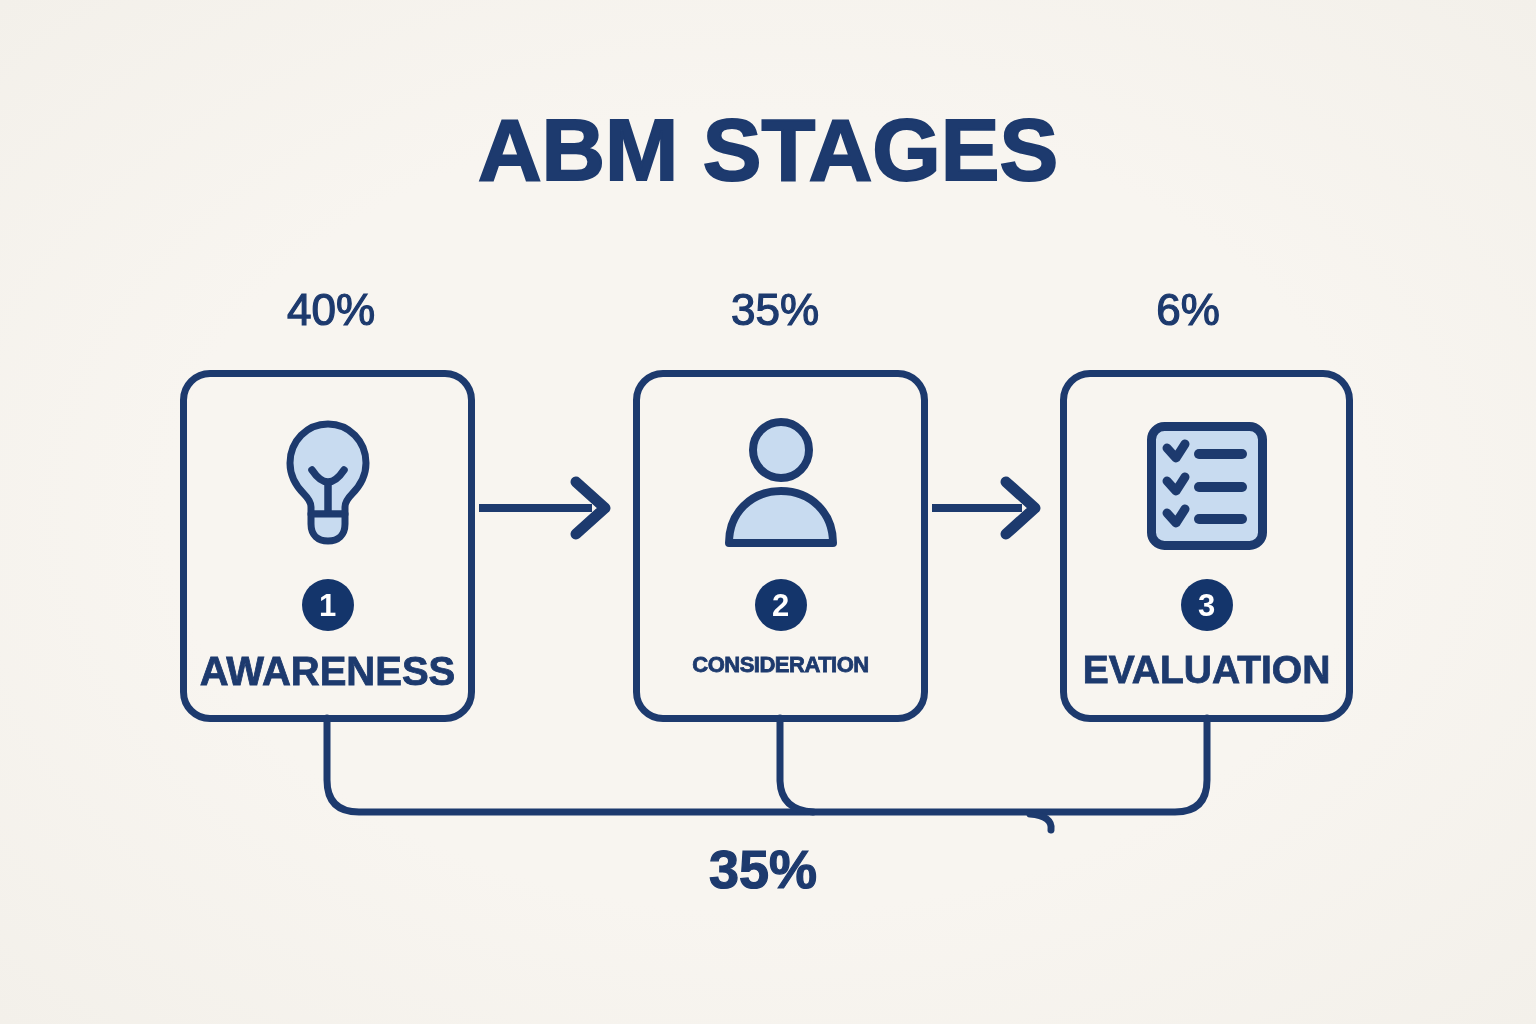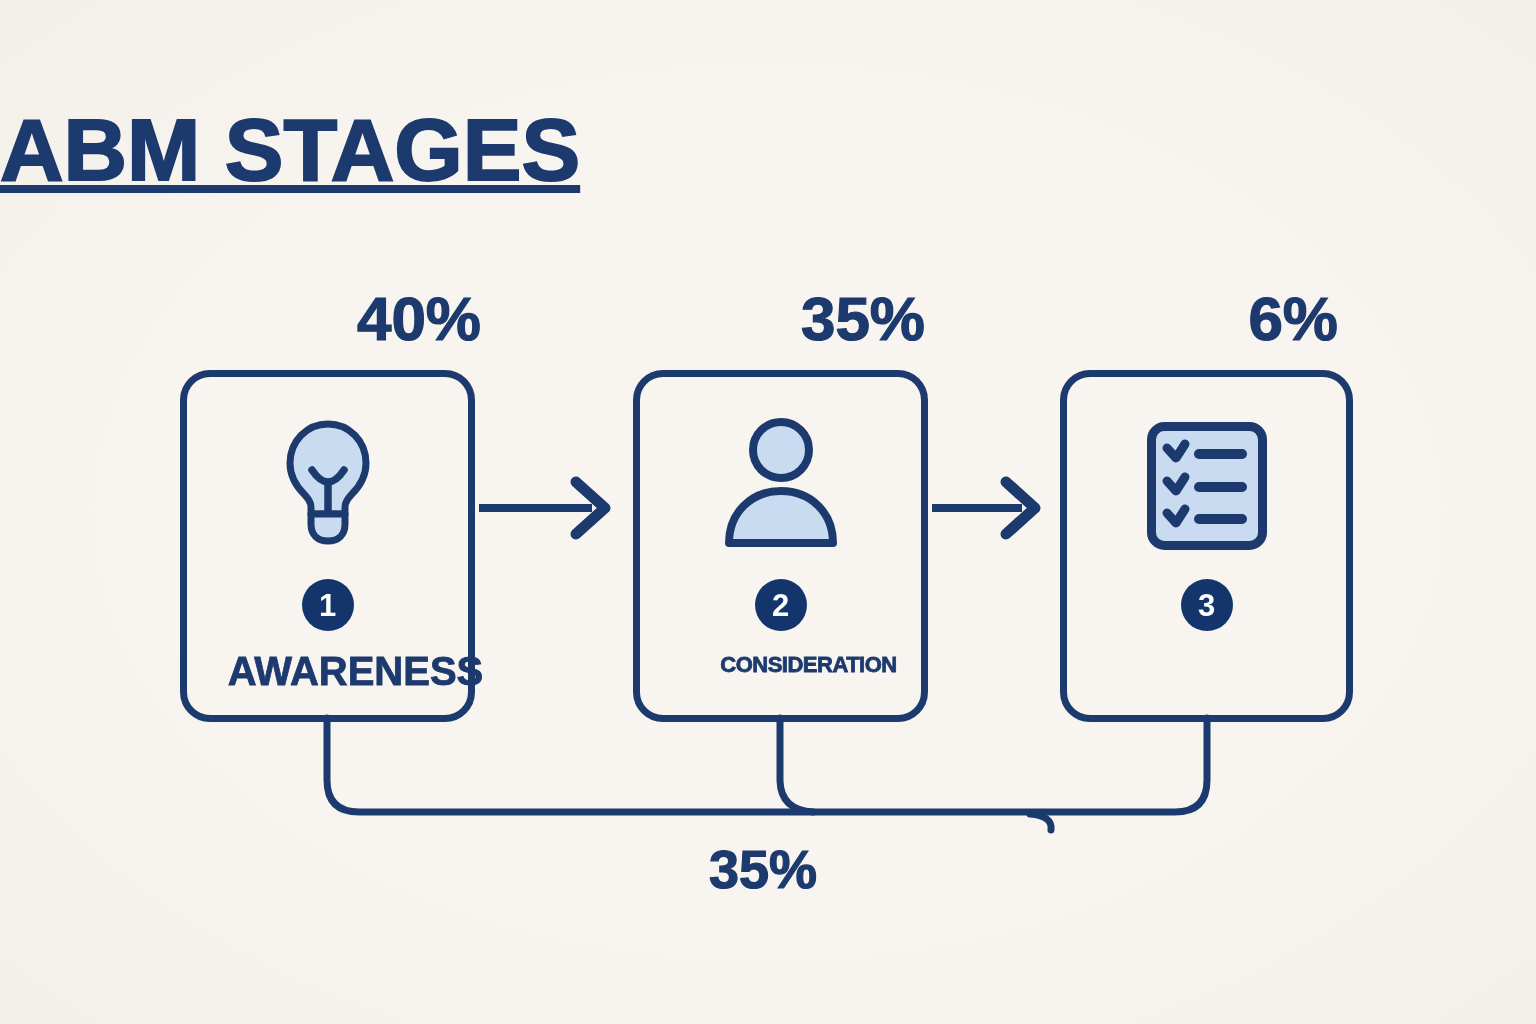--- a/index.html
+++ b/index.html
@@ -6,29 +6,29 @@
   .canvas{
     position:relative;
     width:1536px;height:1024px;
     background:radial-gradient(ellipse at center,#f8f5f0 55%,#f3f0ea 100%);
     font-family:"Liberation Sans",sans-serif;
     overflow:hidden;
     color:#1d3a6e;
   }
   .title{
     position:absolute;top:106px;left:0;width:100%;
+    text-align:center;
     font-size:88px;font-weight:700;letter-spacing:0px;
     color:#1d3a6e;
     -webkit-text-stroke:2px #1d3a6e;
     line-height:1;
-    text-decoration:underline;
   }
   .pct{
-    position:absolute;width:300px;text-align:right;
-    font-size:62px;font-weight:700;color:#1d3a6e;
+    position:absolute;width:300px;text-align:center;
+    font-size:44px;font-weight:400;color:#1d3a6e;
     -webkit-text-stroke:1.2px #1d3a6e;
     line-height:1;top:288px;
   }
   .pct1{left:181px;}
   .pct2{left:625px;}
   .pct3{left:1038px;}
   .card{
     position:absolute;top:370px;height:352px;
     border:7px solid #1d3a6e;border-radius:30px;
     box-sizing:border-box;
@@ -49,21 +49,20 @@
     background:#14356b;
     display:flex;align-items:center;justify-content:center;
   }
   .badge span{
     color:#ffffff;font-size:31px;font-weight:700;line-height:1;
   }
   .label{
     position:absolute;top:272px;left:0;width:100%;
     text-align:center;font-weight:700;color:#1d3a6e;
     line-height:1.1;
-    padding-left:28px;
     -webkit-text-stroke:0.8px #1d3a6e;
   }
   .card1 .label{font-size:40px;}
   .card2 .label{font-size:22px;letter-spacing:-0.5px;top:276px;}
   .card3 .label{font-size:39px;}
   .bottom-pct{
     position:absolute;top:842px;left:613px;width:300px;
     text-align:center;font-size:54px;font-weight:700;color:#1d3a6e;
     -webkit-text-stroke:1.2px #1d3a6e;
     line-height:1;
@@ -139,17 +138,18 @@
         <path d="M53 33 H96" stroke="#1d3a6e" stroke-width="10" stroke-linecap="round"></path>
         <path d="M21 60 L30 70 L39 56" stroke="#1d3a6e" stroke-width="9" stroke-linecap="round" stroke-linejoin="round"></path>
         <path d="M53 66 H96" stroke="#1d3a6e" stroke-width="10" stroke-linecap="round"></path>
         <path d="M21 92 L30 102 L39 88" stroke="#1d3a6e" stroke-width="9" stroke-linecap="round" stroke-linejoin="round"></path>
         <path d="M53 98 H96" stroke="#1d3a6e" stroke-width="10" stroke-linecap="round"></path>
       </svg>
     </div>
     <div class="badge">
       <span>3</span>
     </div>
+    <div class="label">EVALUATION</div>
   </div>
 
   <div class="bottom-pct">35%</div>
 
 </div>
 
 </body></html>

